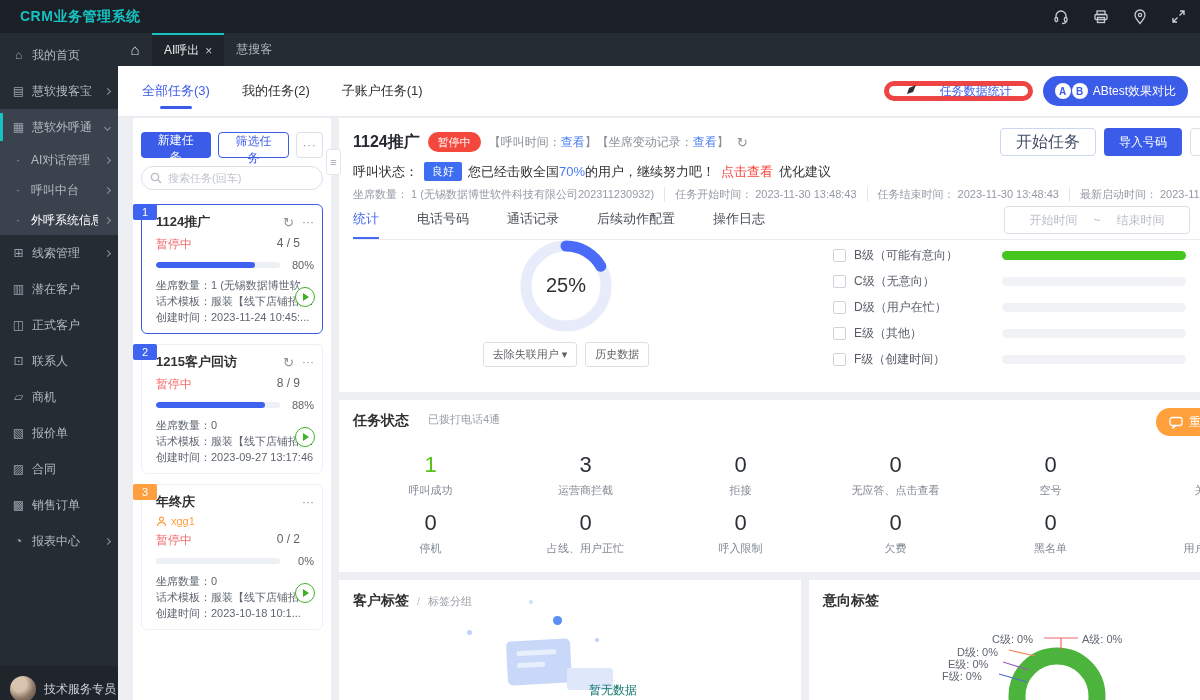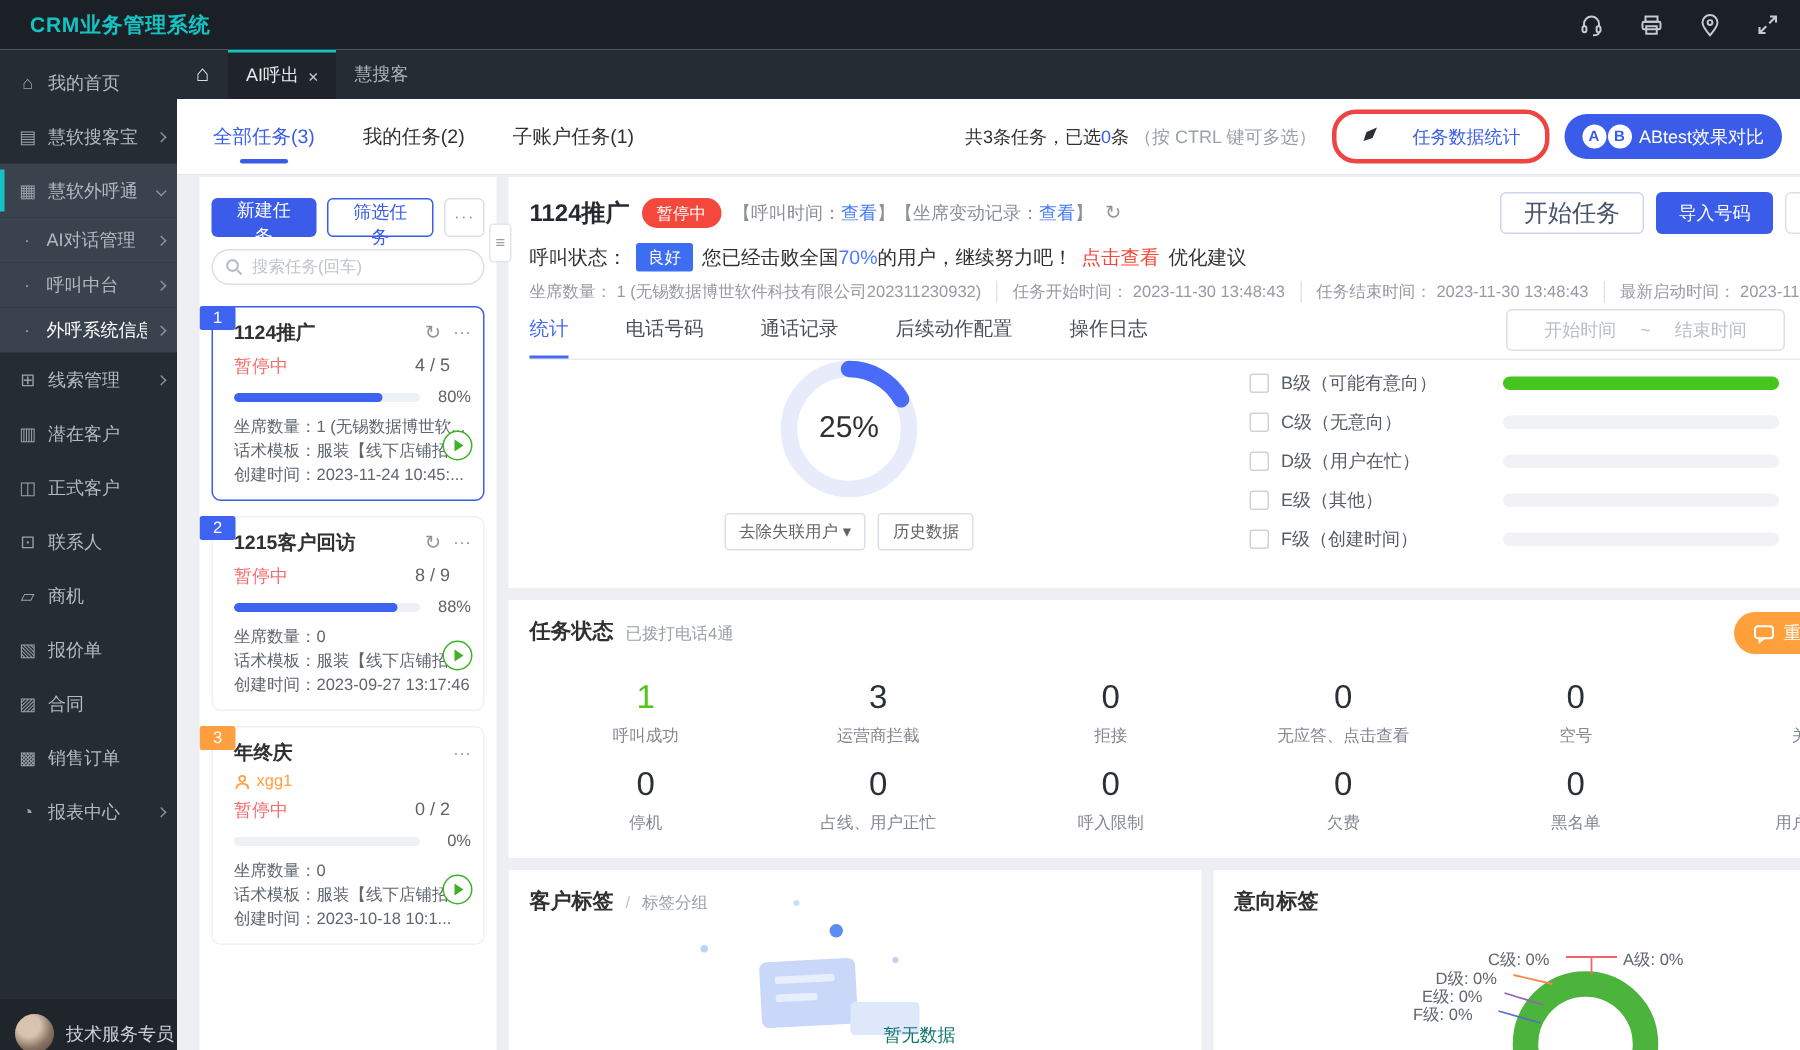--- a/index.html
+++ b/index.html
@@ -39,21 +39,21 @@
 
   
   .subbar { position:absolute; left:118px; top:66px; right:0; height:51px; background:#fff; border-bottom:1px solid #e8eaef; display:flex; align-items:center; padding:0 12px 0 24px; z-index:5; }
   .ttab { font-size:13px; color:#303133; margin-right:32px; position:relative; height:51px; display:flex; align-items:center; cursor:pointer; }
   .ttab.active { color:#3a5ce9; }
   .ttab.active::after { content:""; position:absolute; left:50%; transform:translateX(-50%); bottom:8px; width:32px; height:3px; border-radius:2px; background:#3a5ce9; }
   .sub-right { margin-left:auto; display:flex; align-items:center; gap:10px; }
   .summary { font-size:12px; color:#303133; }
   .summary .cnt { color:#3a5ce9; }
   .summary .hint { color:#9aa0a8; }
-  .pill-outline { display:flex; align-items:center; gap:22px; height:36px; padding:0 16px; border:3px solid #ef4444; border-radius:16px; color:#3a5ce9; background:#fff; font-size:12px; cursor:pointer; }
+  .pill-outline { display:flex; align-items:center; gap:22px; height:20px; padding:0 16px; border:5px solid #ef4444; border-radius:16px; color:#3a5ce9; background:#fff; font-size:12px; cursor:pointer; }
   .pill-blue { display:flex; align-items:center; gap:5px; height:30px; padding:0 12px; border-radius:16px; background:#3a5ce9; color:#fff; font-size:12px; cursor:pointer; }
   .ab-circle { width:16px; height:16px; border-radius:50%; background:#fff; color:#3a5ce9; font-size:10px; font-weight:bold; display:flex; align-items:center; justify-content:center; }
   .ab-circle.b { margin-left:-4px; }
 
   
   .content { position:absolute; left:118px; top:117px; right:0; bottom:0; background:#edeff3; }
 
   
   .task-panel { position:absolute; left:15px; top:1px; width:198px; bottom:0; background:#fff; padding:14px 8px 0 8px; overflow:hidden; }
   .tp-btn-row { display:flex; gap:7px; }
@@ -123,21 +123,21 @@
   .mini-btn { border:1px solid #dcdfe6; background:#fff; border-radius:3px; font-size:11px; color:#606266; padding:4px 9px; cursor:pointer; white-space:nowrap; font-family:inherit; }
   .legend { position:absolute; left:480px; right:14px; top:2px; }
   .lg-row { display:flex; align-items:center; height:26px; gap:8px; }
   .cbx { width:13px; height:13px; border:1px solid #cfd3d9; border-radius:2px; background:#fff; flex:0 0 auto; cursor:pointer; }
   .lg-label { width:140px; font-size:12px; color:#565c66; white-space:nowrap; flex:0 0 auto; }
   .lg-bar { flex:1; height:9px; border-radius:5px; background:#f1f2f5; }
   .lg-bar.green { background:#47c51f; }
 
   
   .status-card { background:#fff; height:172px; position:relative; padding:12px 0 0 14px; overflow:hidden; flex:0 0 auto; }
-  .sc-title-row { display:flex; align-items:flex-end; gap:8px; }
+  .sc-title-row { display:flex; align-items:flex-start; gap:19px; }
   .sc-title { font-size:14px; font-weight:bold; color:#303133; }
   .sc-sub { font-size:11px; color:#9aa0a8; }
   .btn-orange { position:absolute; right:-26px; top:8px; height:28px; background:#ffa03c; border:none; border-radius:15px; color:#fff; font-size:12px; display:flex; align-items:center; gap:6px; padding:0 13px; cursor:pointer; font-family:inherit; }
   .stats-grid { margin-top:22px; display:grid; grid-template-columns:repeat(6,155px); row-gap:12px; text-align:center; }
   .stat-v { font-size:22px; color:#2b3036; }
   .stat-v.green { color:#52c41a; }
   .stat-l { font-size:11px; color:#818791; margin-top:5px; white-space:nowrap; }
 
   
   .bottom-row { flex:1; display:flex; gap:8px; overflow:hidden; }
@@ -286,24 +286,20 @@
     <div class="wtab">
       <span>慧搜客</span>
     </div>
   </div>
 
   <div class="subbar">
     <div class="ttab active">全部任务(3)</div>
     <div class="ttab">我的任务(2)</div>
     <div class="ttab">子账户任务(1)</div>
     <div class="sub-right">
-      <div class="summary">
-        <span>共3条任务，已选</span><span class="cnt">0</span><span>条</span>
-        <span class="hint">（按 CTRL 键可多选）</span>
-      </div>
       <div class="pill-outline">
         <span><svg width="13" height="13" viewBox="0 0 13 13">
               <path d="M2 11 L4 5 L11 2 L8 9 Z" fill="#2b3036"></path>
             </svg></span>
         <span>任务数据统计</span>
       </div>
       <div class="pill-blue">
         <span class="ab-circle">A</span>
         <span class="ab-circle b">B</span>
         <span>ABtest效果对比</span>

